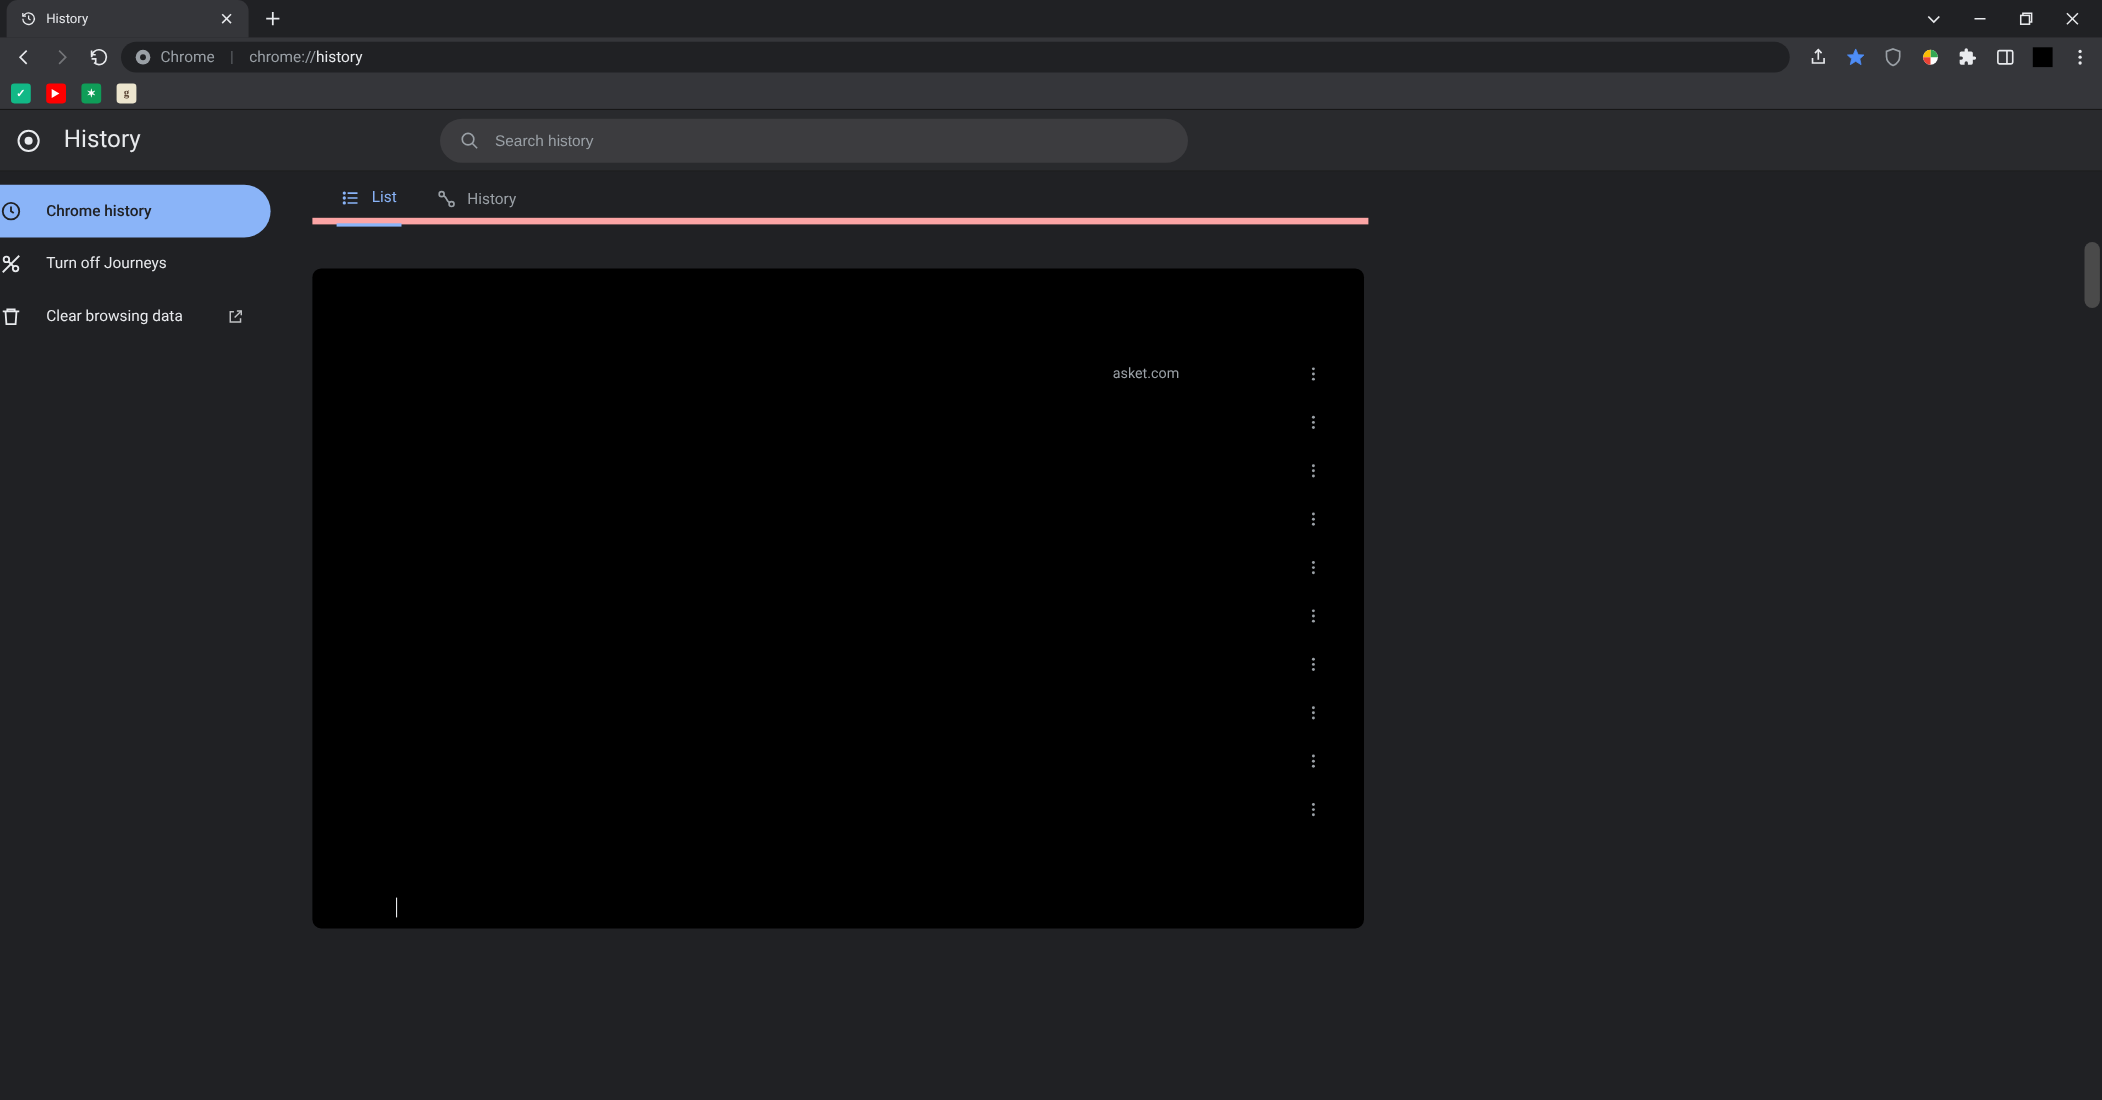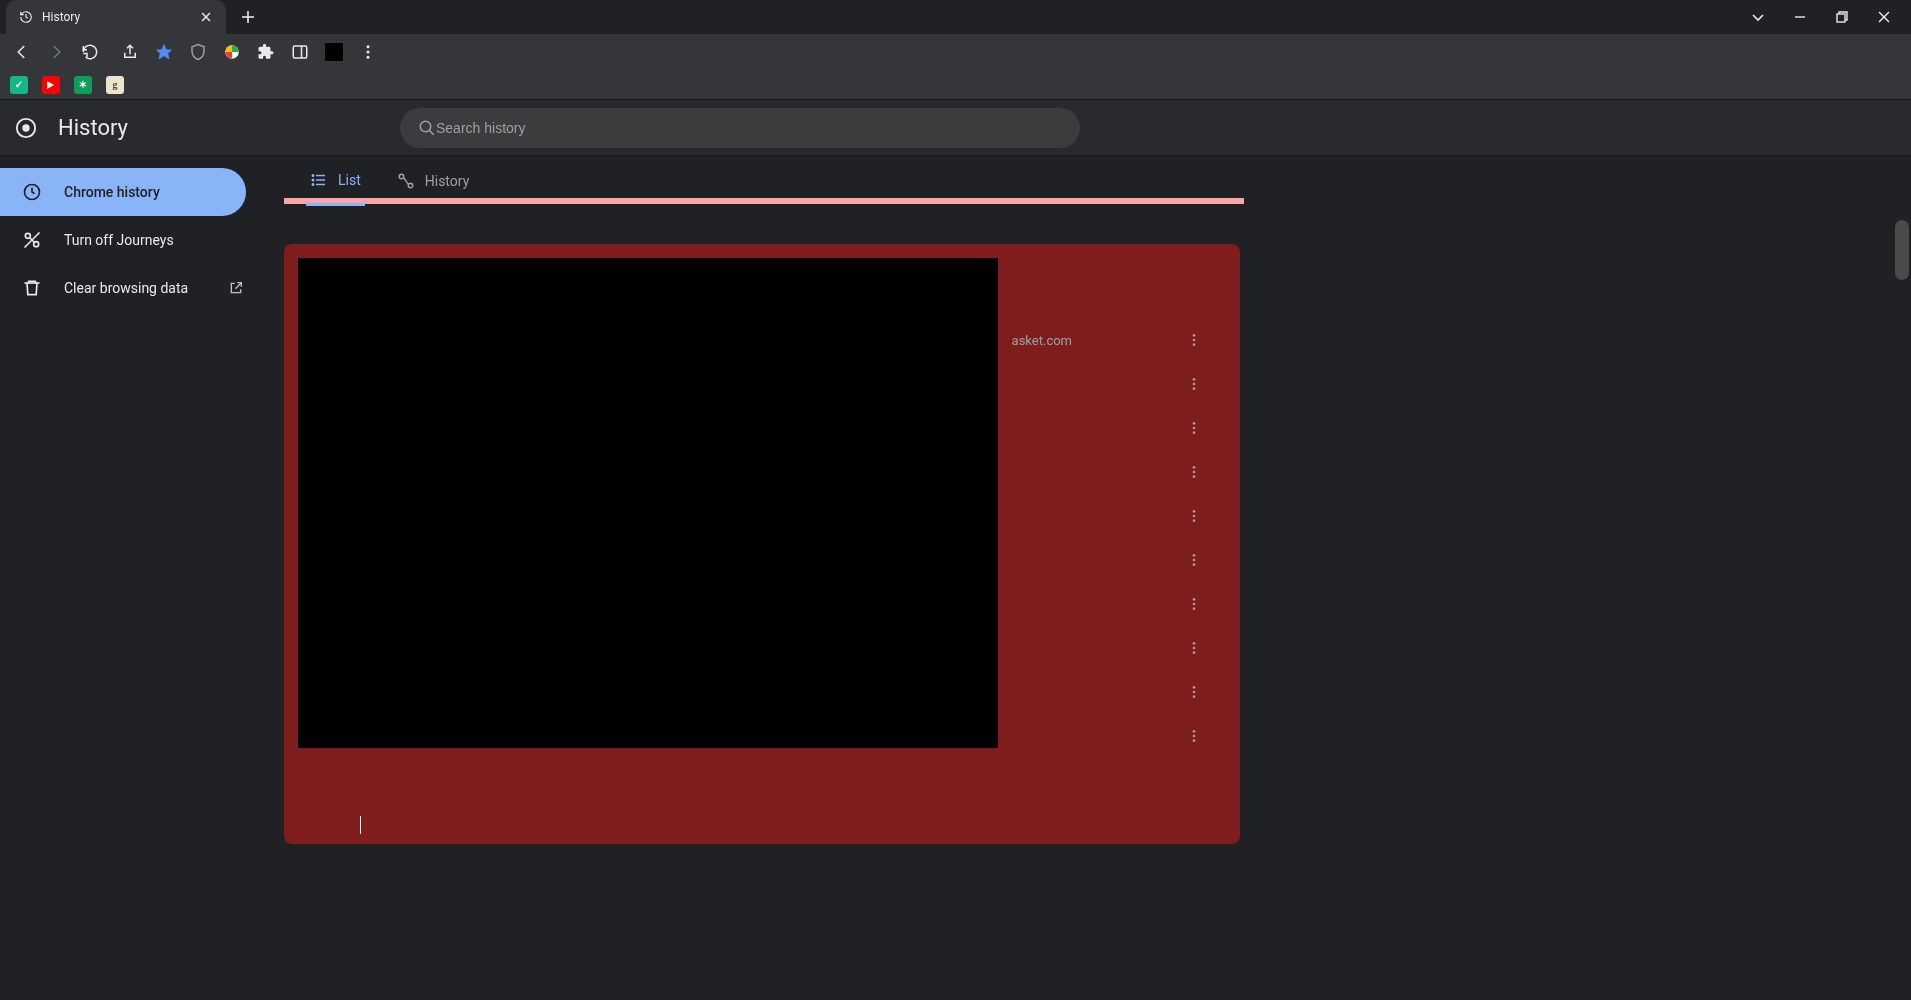--- a/index.html
+++ b/index.html
@@ -29,35 +29,35 @@
   .bm-icon { width: 18px; height: 18px; border-radius: 3px; display:flex; align-items:center; justify-content:center; font-size:10px; font-weight:bold; cursor:pointer; }
   .bm-green  { background:#12b886; color:#fff; }
   .bm-red    { background:#ff0000; color:#fff; border-radius:3px; position:relative; }
   .bm-red::after{content:"";position:absolute;left:5px;top:5px;border-left:7px solid #fff;border-top:4px solid transparent;border-bottom:4px solid transparent;}
   .bm-teal   { background:#0f9d58; color:#fff; }
   .bm-beige  { background:#ece5ce; color:#5b4636; font-family:serif; }
   
   .page-header { height: 56px; background: #292a2d; display:flex; align-items:center; padding-left: 14px; border-bottom: 1px solid #1b1b1b; }
   .chrome-logo { width: 24px; height: 24px; margin-right: 20px; display:flex; align-items:center; justify-content:center; }
   .page-title { font-size: 22px; color: #e8eaed; font-weight: 400; }
-  .search-box { margin-left: 272px; width: 680px; height: 40px; background: #3c3c3f; border-radius: 60px; display:flex; align-items:center; padding: 0 18px; }
+  .search-box { margin-left: 272px; width: 680px; height: 40px; background: #3c3c3f; border-radius: 60px; display:flex; align-items:center; padding: 0 18px; gap: 14px; }
   .search-box input { background: transparent; border: none; outline: none; color: #e8eaed; font-size: 14px; flex:1; }
   .search-box input::placeholder { color: #9aa0a6; }
   
   .body { display: flex; height: calc(100% - 34px - 36px - 30px - 56px); background: #202124; }
   .sidebar { width: 280px; padding-top: 12px; }
-  .side-item { height: 48px; display:flex; align-items:center; padding-left: 22px; gap: 22px; font-size: 14px; color: #e8eaed; cursor:pointer; border-top-right-radius: 24px; border-bottom-right-radius: 24px; margin-right: 34px; }
+  .side-item { height: 48px; display:flex; align-items:center; gap: 22px; font-size: 14px; color: #e8eaed; cursor:pointer; border-top-right-radius: 24px; border-bottom-right-radius: 24px; margin-right: 34px; }
   .side-item.active { background: #8ab4f8; color: #202124; font-weight: 500; }
   .side-item.active svg { stroke: #202124; }
   .side-item .ext-icon { margin-left: 18px; opacity: 0.8; }
   .content { flex: 1; position: relative; overflow: hidden; padding-right: 18px; }
   .tabs-row { display:flex; align-items:center; gap: 28px; padding: 14px 0 0 22px; height: 48px; border-bottom: 6px solid #fca5a5; width: 960px; margin-left: 4px; }
   .view-tab { display:flex; align-items:center; gap: 10px; font-size: 14px; color: #9aa0a6; cursor:pointer; padding: 8px 4px 14px; }
   .view-tab.active { color: #8ab4f8; border-bottom: 3px solid #8ab4f8; margin-bottom:-1px; }
-  .card { margin: 40px 0 0 4px; width: 956px; background: #7f1d1d; border-radius: 8px; min-height: 600px; padding: 14px; position: relative; }
+  .card { margin: 40px 0 0 4px; width: 956px; background: #000000; border-radius: 8px; min-height: 600px; padding: 14px; position: relative; }
   .redaction { position:absolute; left: 14px; top: 14px; width: 700px; height: 490px; background: #000; }
   .history-row { height: 44px; display:flex; align-items:center; justify-content:flex-end; padding-right: 20px; color:#9aa0a6; font-size: 13px; }
   .history-row .domain-frag { margin-right: 110px; }
   .row-menu { width: 24px; height: 24px; display:flex; align-items:center; justify-content:center; cursor:pointer; }
   .scrollbar-stub { position:absolute; right: 2px; top: 64px; width: 14px; height: 60px; background: #4a4a4a; border-radius: 7px; }
   .cursor-caret { position:absolute; left: 76px; bottom: 10px; width: 1px; height: 18px; background: #e8eaed; }
   svg { display:block; }
 </style>
 </head>
 <body>
@@ -122,20 +122,31 @@
         <polyline points="9 4 17 12 9 20"></polyline>
       </svg>
     </div>
   <div class="tool-icon">
       <svg width="18" height="18" viewBox="0 0 24 24" fill="none" stroke="#e8eaed" stroke-width="2">
         <path d="M3 12a9 9 0 1 1 3 6.7"></path>
         <polyline points="3 14 3 19 8 19" transform="rotate(180 5.5 16.5)"></polyline>
         <polyline points="3 5 3 10 8 10" transform="translate(0 -1)"></polyline>
       </svg>
     </div>
+  <div class="omnibox">
+    <span class="secure-prefix">
+      <svg width="16" height="16" viewBox="0 0 24 24" fill="#9aa0a6">
+          <circle cx="12" cy="12" r="10" fill="#9aa0a6"></circle>
+          <circle cx="12" cy="12" r="4" fill="#202124"></circle>
+        </svg>
+      <span>Chrome</span>
+    </span>
+    <span class="sep">|</span>
+    <span class="url-main"><span>chrome://</span><span class="url-highlight">history</span></span>
+  </div>
   <div class="toolbar-right">
     <div>
         <svg width="18" height="18" viewBox="0 0 24 24" fill="none" stroke="#e8eaed" stroke-width="2">
           <path d="M12 3v12"></path>
           <polyline points="8 7 12 3 16 7"></polyline>
           <path d="M5 13v6h14v-6"></path>
         </svg>
       </div>
     <div>
         <svg width="18" height="18" viewBox="0 0 24 24" fill="#4e8df6" stroke="#4e8df6" stroke-width="1">

